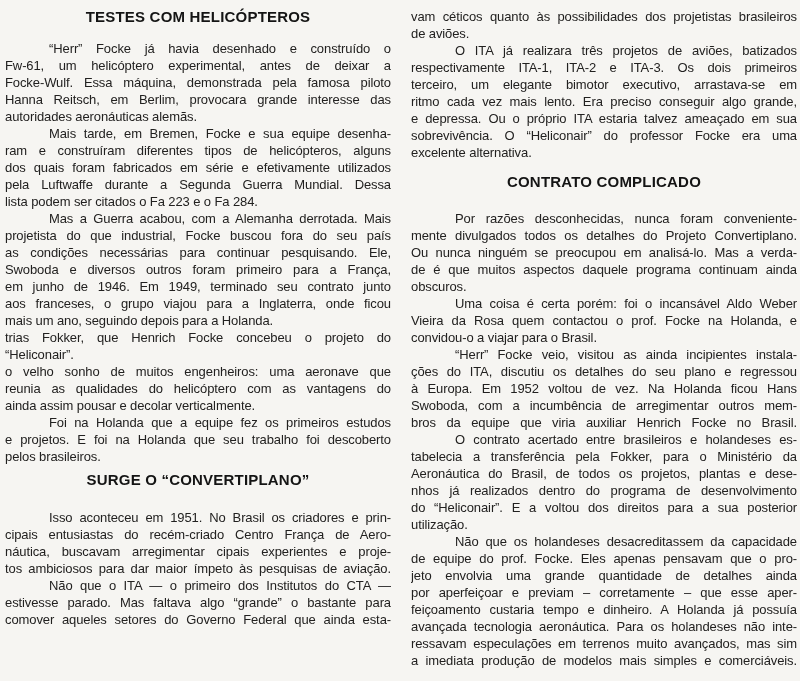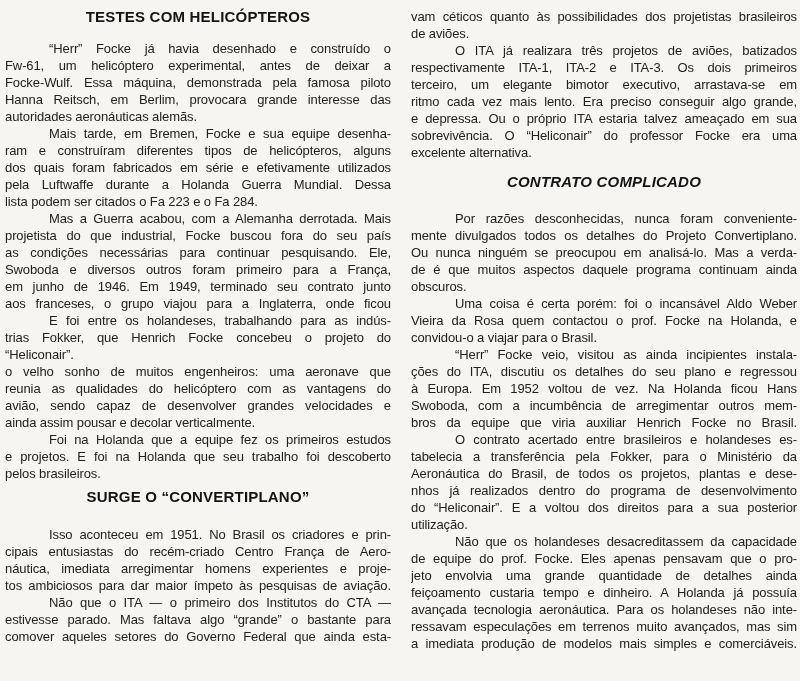--- a/index.html
+++ b/index.html
@@ -33,21 +33,20 @@
     color: #141414;
     margin: 0 0 15px 0;
   }
   
   .column-left .heading:not(:first-child) {
     margin: 6px 0 21px 0;
   }
   
   .column-right .heading {
     margin: 12px 0 20px 0;
-    font-style: italic;
   }
   .para {
     margin: 0;
     padding: 0;
   }
   .line {
     font-size: 13px;
     line-height: 17px;
     height: 17px;
     overflow: hidden;
@@ -73,52 +72,51 @@
         <div class="line indent">“Herr” Focke já havia desenhado e construído o</div>
         <div class="line">Fw-61, um helicóptero experimental, antes de deixar a</div>
         <div class="line">Focke-Wulf. Essa máquina, demonstrada pela famosa piloto</div>
         <div class="line">Hanna Reitsch, em Berlim, provocara grande interesse das</div>
         <div class="line last">autoridades aeronáuticas alemãs.</div>
       </div>
       <div class="para">
         <div class="line indent">Mais tarde, em Bremen, Focke e sua equipe desenha-</div>
         <div class="line">ram e construíram diferentes tipos de helicópteros, alguns</div>
         <div class="line">dos quais foram fabricados em série e efetivamente utilizados</div>
-        <div class="line">pela Luftwaffe durante a Holanda Guerra Mundial. Dessa</div>
+        <div class="line">pela Luftwaffe durante a Segunda Guerra Mundial. Dessa</div>
         <div class="line last">lista podem ser citados o Fa 223 e o Fa 284.</div>
       </div>
       <div class="para">
         <div class="line indent">Mas a Guerra acabou, com a Alemanha derrotada. Mais</div>
         <div class="line">projetista do que industrial, Focke buscou fora do seu país</div>
         <div class="line">as condições necessárias para continuar pesquisando. Ele,</div>
         <div class="line">Swoboda e diversos outros foram primeiro para a França,</div>
         <div class="line">em junho de 1946. Em 1949, terminado seu contrato junto</div>
         <div class="line">aos franceses, o grupo viajou para a Inglaterra, onde ficou</div>
+        <div class="line last">mais um ano, seguindo depois para a Holanda.</div>
       </div>
       <div class="para">
-        <div class="line indent">E foi entre os holandeses, trabalhando para as indús-</div>
         <div class="line">trias Fokker, que Henrich Focke concebeu o projeto do</div>
         <div class="line last">“Heliconair”.</div>
       </div>
       <div class="para">
         <div class="line">o velho sonho de muitos engenheiros: uma aeronave que</div>
         <div class="line">reunia as qualidades do helicóptero com as vantagens do</div>
-        <div class="line">avião, sendo capaz de desenvolver grandes velocidades e</div>
         <div class="line last">ainda assim pousar e decolar verticalmente.</div>
       </div>
       <div class="para">
         <div class="line indent">Foi na Holanda que a equipe fez os primeiros estudos</div>
         <div class="line">e projetos. E foi na Holanda que seu trabalho foi descoberto</div>
         <div class="line last">pelos brasileiros.</div>
       </div>
       <div class="heading">SURGE O “CONVERTIPLANO”</div>
       <div class="para">
         <div class="line indent">Isso aconteceu em 1951. No Brasil os criadores e prin-</div>
         <div class="line">cipais entusiastas do recém-criado Centro França de Aero-</div>
-        <div class="line">náutica, imediata arregimentar homens experientes e proje-</div>
+        <div class="line">náutica, buscavam arregimentar cipais experientes e proje-</div>
         <div class="line">tos ambiciosos para dar maior ímpeto às pesquisas de aviação.</div>
       </div>
       <div class="para">
         <div class="line indent">Não que o ITA — o primeiro dos Institutos do CTA —</div>
         <div class="line">estivesse parado. Mas faltava algo “grande” o bastante para</div>
         <div class="line">comover aqueles setores do Governo Federal que ainda esta-</div>
       </div>
     </div>
   <div class="column column-right">
       <div class="para">
@@ -159,19 +157,20 @@
         <div class="line">tabelecia a transferência pela Fokker, para o Ministério da</div>
         <div class="line">Aeronáutica do Brasil, de todos os projetos, plantas e dese-</div>
         <div class="line">nhos já realizados dentro do programa de desenvolvimento</div>
         <div class="line">do “Heliconair”. E a voltou dos direitos para a sua posterior</div>
         <div class="line last">utilização.</div>
       </div>
       <div class="para">
         <div class="line indent">Não que os holandeses desacreditassem da capacidade</div>
         <div class="line">de equipe do prof. Focke. Eles apenas pensavam que o pro-</div>
         <div class="line">jeto envolvia uma grande quantidade de detalhes ainda</div>
+        <div class="line">por aperfeiçoar e previam – corretamente – que esse aper-</div>
         <div class="line">feiçoamento custaria tempo e dinheiro. A Holanda já possuía</div>
         <div class="line">avançada tecnologia aeronáutica. Para os holandeses não inte-</div>
         <div class="line">ressavam especulações em terrenos muito avançados, mas sim</div>
         <div class="line">a imediata produção de modelos mais simples e comerciáveis.</div>
       </div>
     </div>
 </div>
 
 </body></html>

